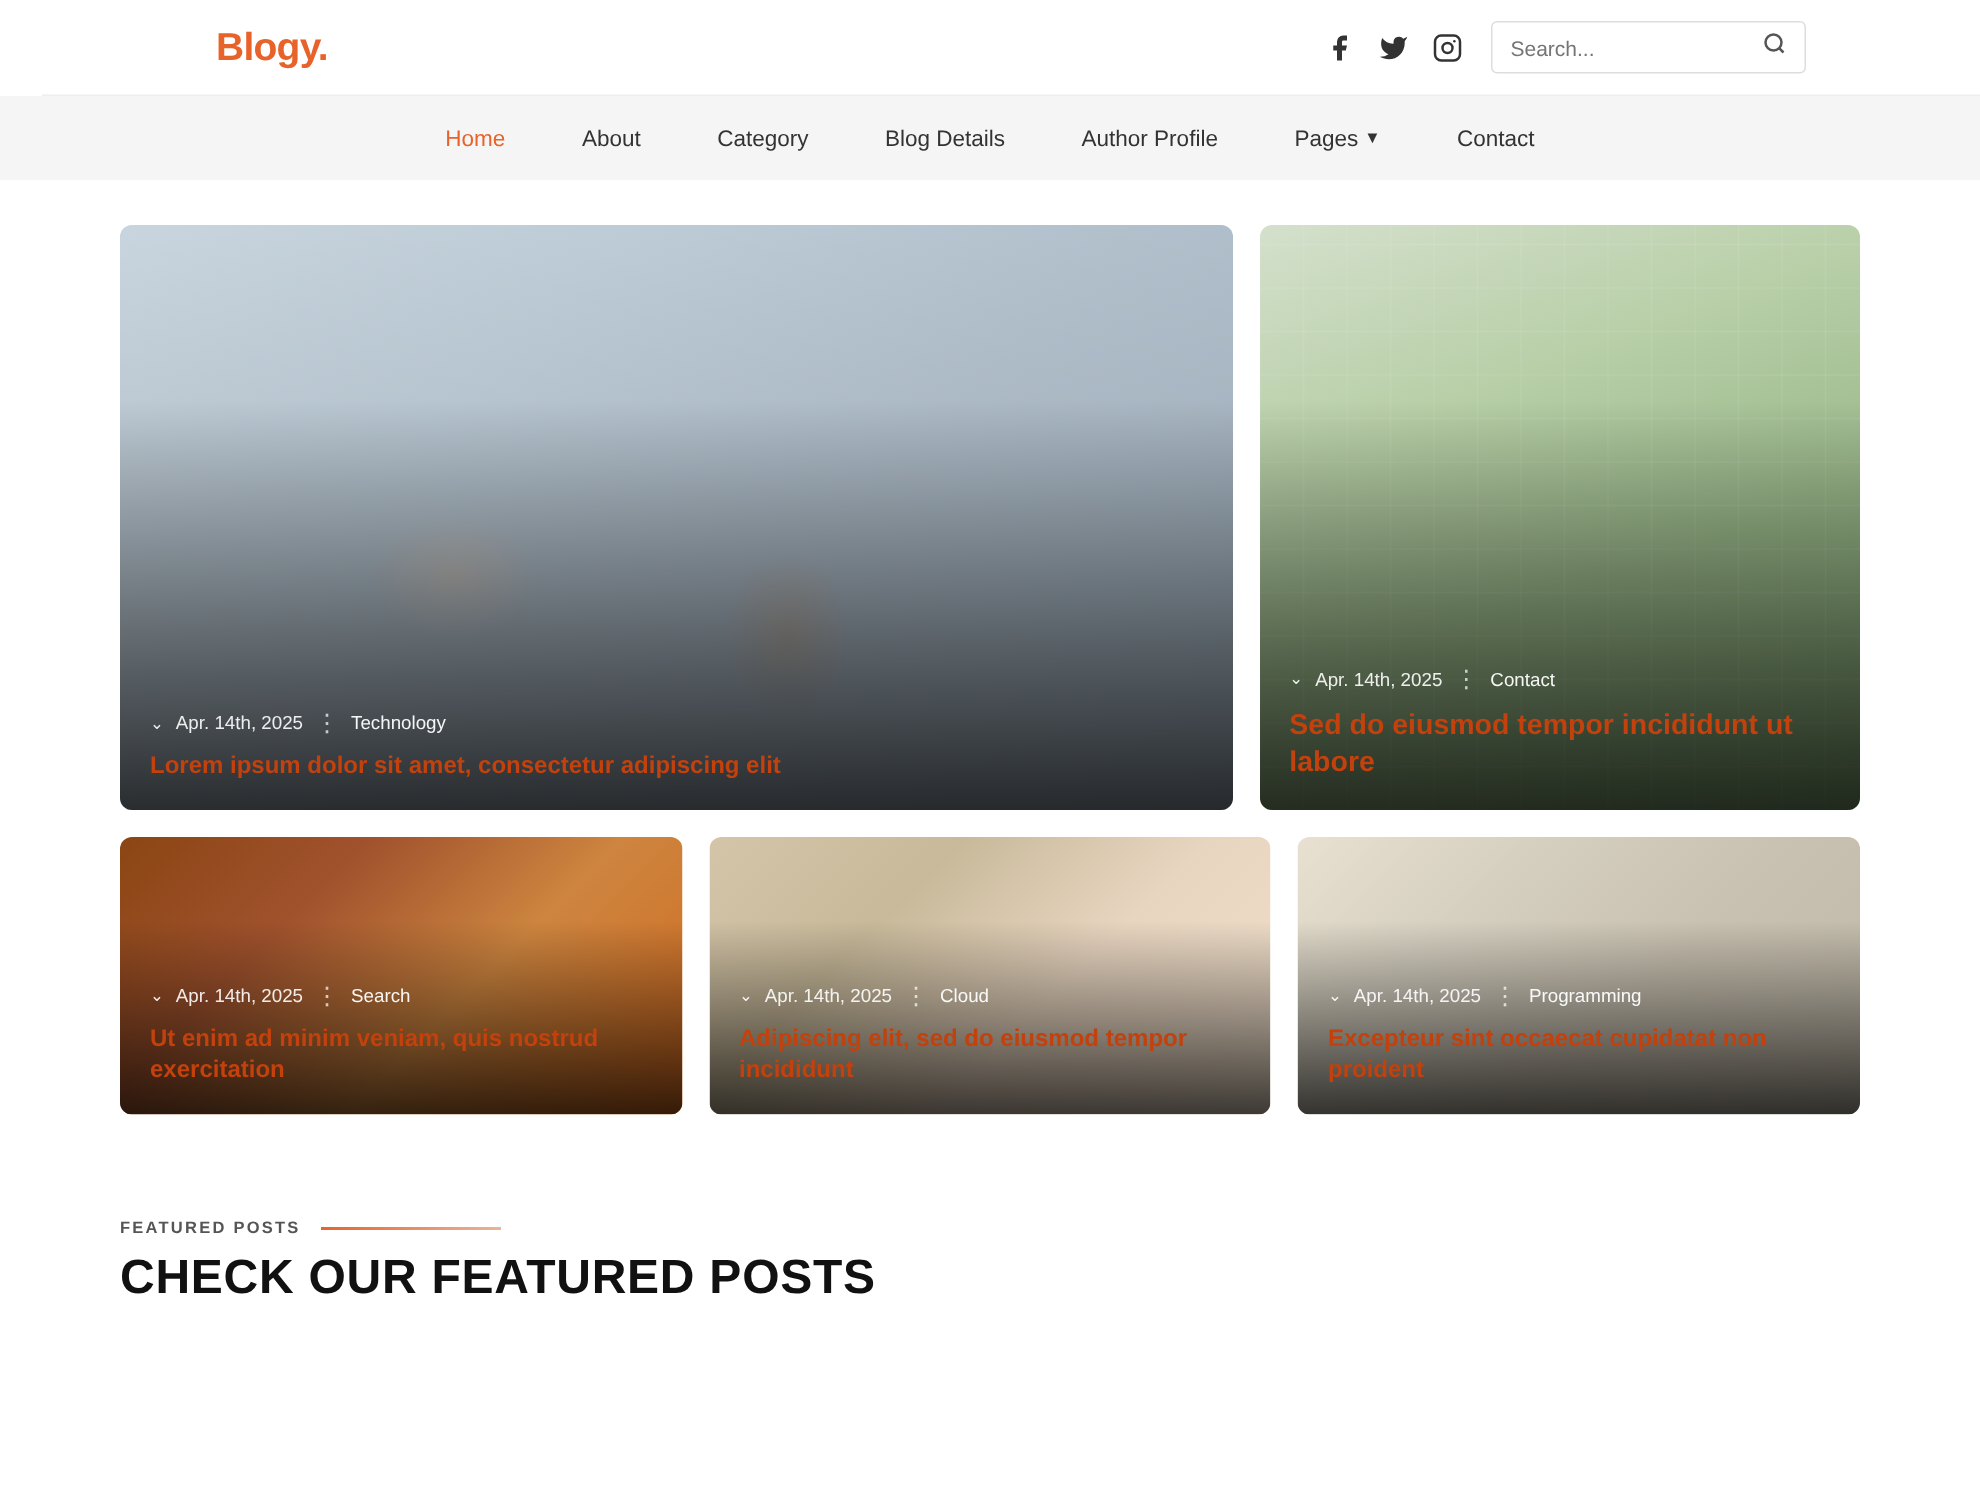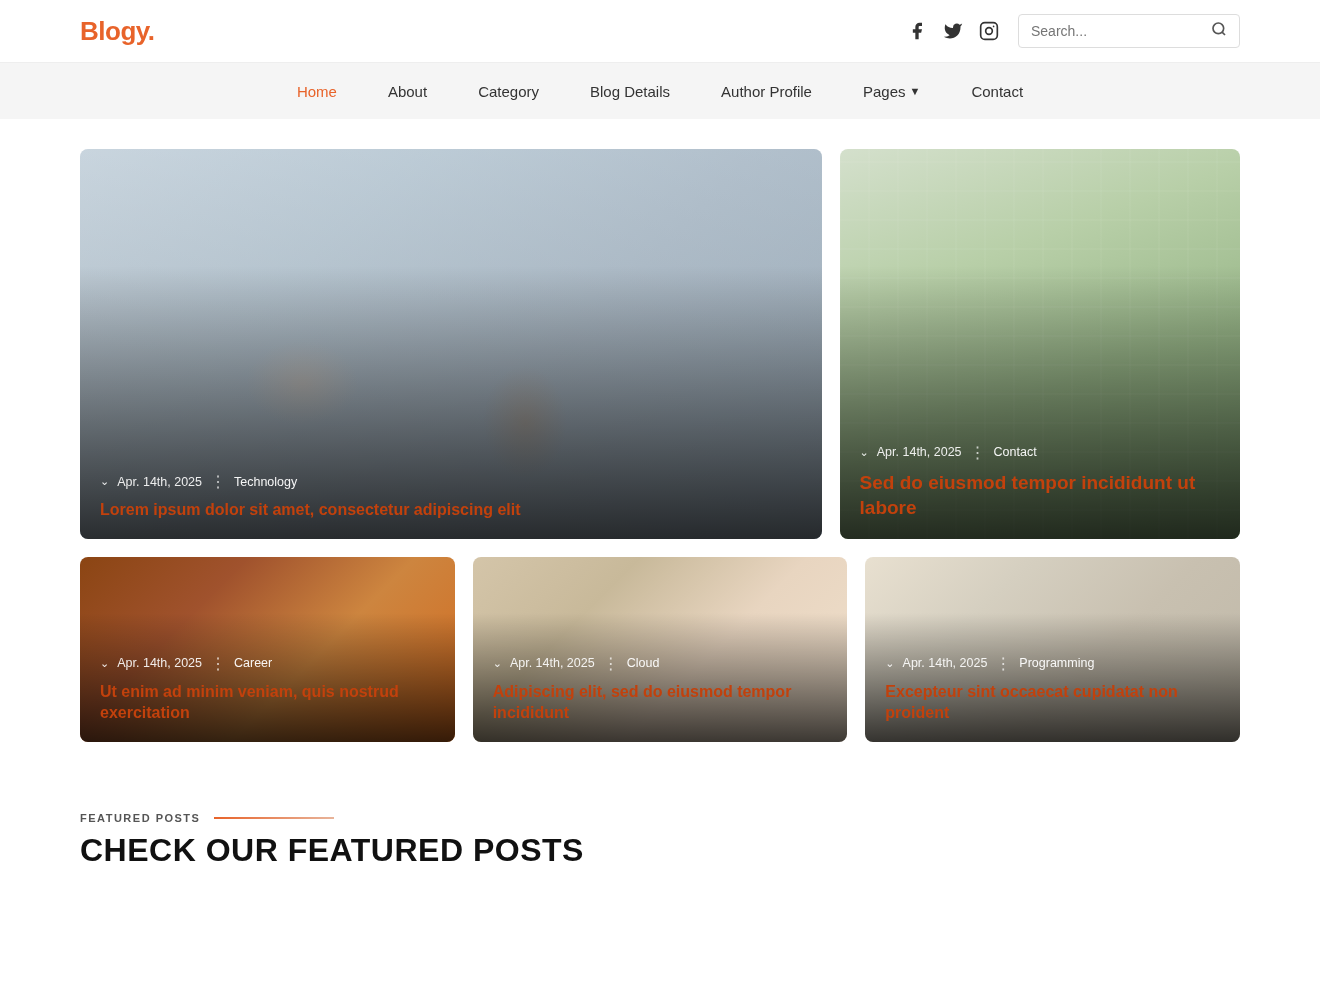--- a/index.html
+++ b/index.html
@@ -3,23 +3,24 @@
   <meta charset="utf-8">
   <style>
     * { margin: 0; padding: 0; box-sizing: border-box; }
     body { font-family: 'Segoe UI', Arial, sans-serif; background: #fff; color: #222; }
 
     
     .header-top {
       display: flex;
       align-items: center;
       justify-content: space-between;
-      padding: 14px 80px;
+      padding: 14px 116px;
       background: #fff;
       border-bottom: 1px solid #eee;
+      margin-left: 28px;
     }
     .logo {
       font-size: 26px;
       font-weight: 700;
       color: #1a1a2e;
       letter-spacing: -0.5px;
     }
     .logo span { color: #e8632a; }
     .header-right {
       display: flex;
@@ -39,21 +40,21 @@
       justify-content: center;
       cursor: pointer;
       color: #333;
     }
     .search-box {
       display: flex;
       align-items: center;
       border: 1px solid #ddd;
       border-radius: 4px;
       padding: 6px 12px;
-      gap: 20px;
+      gap: 8px;
       background: #fff;
     }
     .search-box input {
       border: none;
       outline: none;
       font-size: 14px;
       color: #999;
       width: 160px;
       background: transparent;
     }
@@ -344,21 +345,21 @@
 
   <div class="bottom-grid">
 
     <div class="card card-bottom">
       <div class="card-img-wrapper img-3" style="height:100%;"></div>
       <div class="card-overlay">
         <div class="card-meta">
           <span class="chevron-down">⌄</span>
           <span>Apr. 14th, 2025</span>
           <span class="dot">⋮</span>
-          <span class="card-category">Career</span>
+          <span class="card-category">Search</span>
         </div>
         <div class="card-title">Ut enim ad minim veniam, quis nostrud exercitation</div>
       </div>
     </div>
 
     <div class="card card-bottom">
       <div class="card-img-wrapper img-4" style="height:100%;"></div>
       <div class="card-overlay">
         <div class="card-meta">
           <span class="chevron-down">⌄</span>

